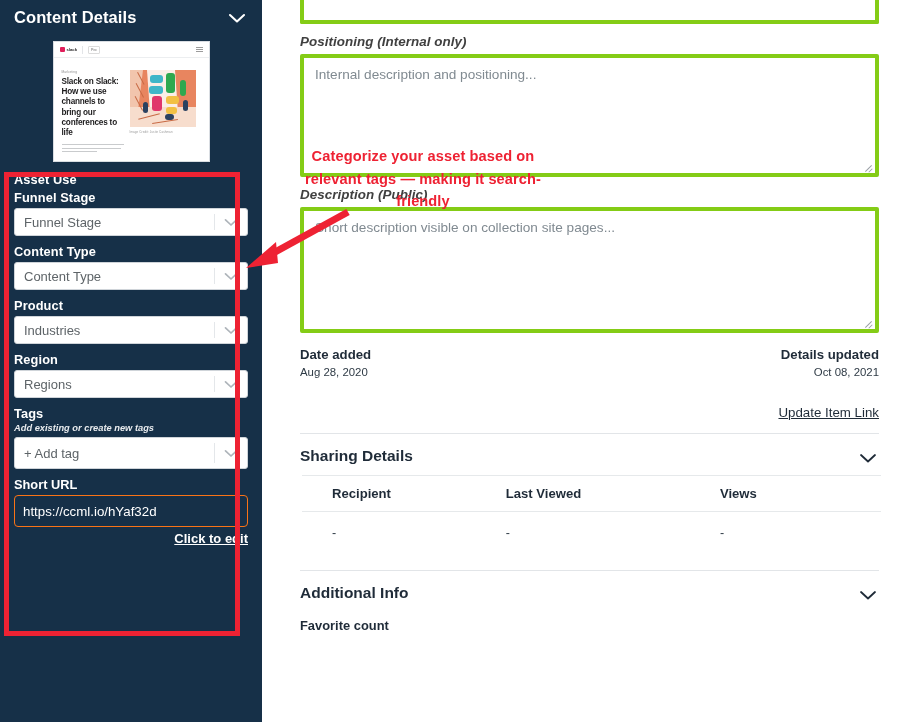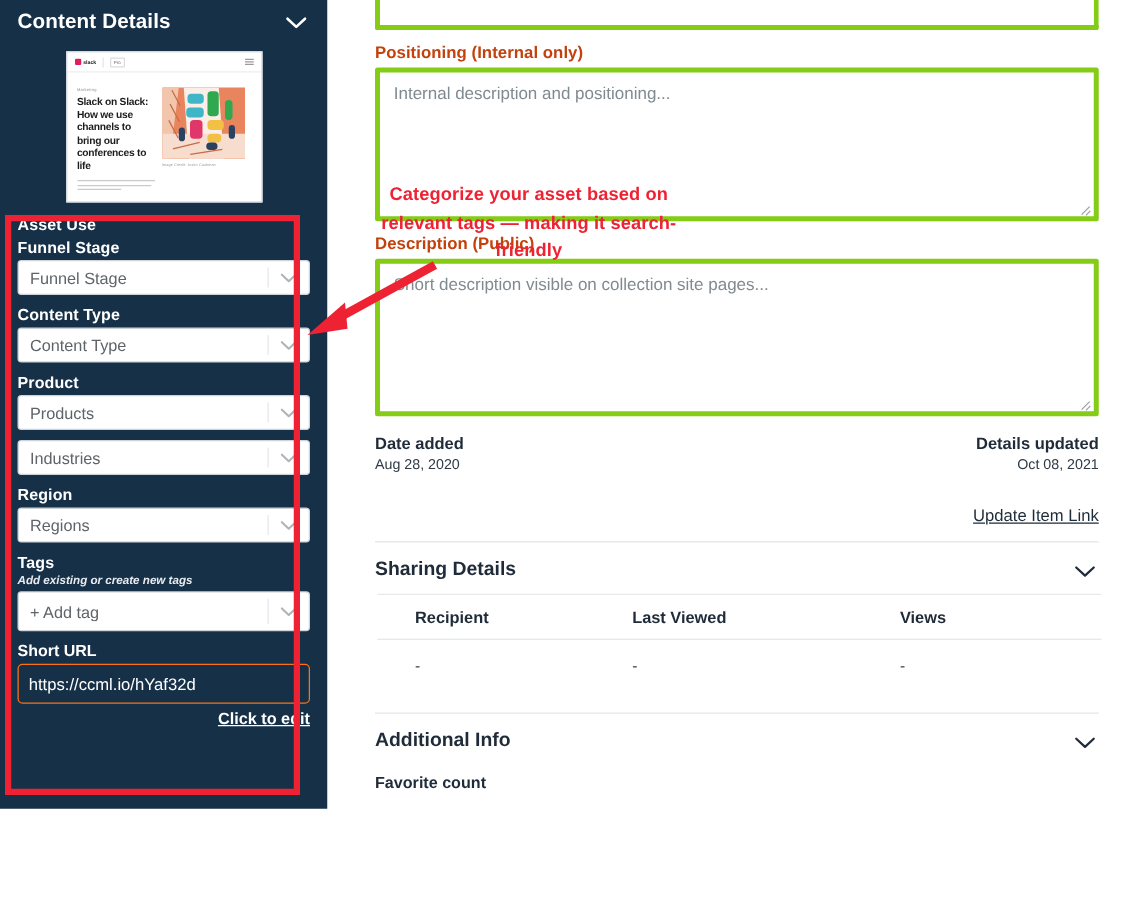--- a/index.html
+++ b/index.html
@@ -7,21 +7,21 @@
     width: 903px; height: 722px;
     font-family: "Liberation Sans", sans-serif;
     background: #ffffff;
     overflow: hidden;
   }
   #app { position: relative; width: 903px; height: 722px; }
 
   
   .sidebar {
     position: absolute; left: 0; top: 0;
-    width: 262px; height: 647px;
+    width: 262px; height: 722px;
     background: #163048;
     overflow: hidden;
   }
   .sb-header {
     display: flex; align-items: center; justify-content: space-between;
     padding: 8px 14px 6px 14px;
   }
   .sb-title {
     color: #ffffff; font-size: 16.5px; font-weight: bold;
     letter-spacing: .1px;
@@ -111,22 +111,23 @@
     position: absolute; left: 4px; top: 172px; width: 236px; height: 464px;
     border: 5px solid #ee2233; pointer-events: none; z-index: 6;
   }
 
   
   .main {
     position: absolute; left: 262px; top: 0; right: 0; bottom: 0;
     background: #ffffff; padding: 0 24px 0 38px;
   }
   .fld-label {
-    color: #c2410c; font-size: 13.4px; font-weight: bold; letter-spacing: .05px;
+    color: #404040; font-size: 13.4px; font-weight: bold; letter-spacing: .05px;
     margin: 10px 0 5px 0;
+    font-style: italic;
   }
   .ta {
     border: 4px solid #84cc16; border-radius: 2px; background: #fff;
     padding: 9px 11px; color: #808a91; font-size: 13.6px; position: relative;
   }
   .ta.cut { height: 24px; border-top: none; border-radius: 0 0 2px 2px; }
   .ta.h1 { height: 123px; }
   .ta.h2 { height: 126px; }
   .grip { position: absolute; right: 2px; bottom: 1px; width: 11px; height: 11px; }
   .grip i { position: absolute; right: 1px; background: #9aa0a6; height: 1px; transform: rotate(-45deg); }
@@ -267,29 +268,20 @@
           <span class="f-caret">
             <svg width="14" height="9" viewBox="0 0 14 9">
                 <path d="M1.5 1.8 L7 7 L12.5 1.8" stroke="#aeb4ba" stroke-width="1.7" fill="none" stroke-linecap="round" stroke-linejoin="round"></path>
               </svg>
           </span>
         </div>
       </div>
 
       <div>
         <div class="f-label">Product</div>
-        <div class="f-select">
-          <span class="f-val">Products</span>
-          <span class="f-sep"></span>
-          <span class="f-caret">
-            <svg width="14" height="9" viewBox="0 0 14 9">
-                <path d="M1.5 1.8 L7 7 L12.5 1.8" stroke="#aeb4ba" stroke-width="1.7" fill="none" stroke-linecap="round" stroke-linejoin="round"></path>
-              </svg>
-          </span>
-        </div>
       </div>
 
       <div>
         <div class="f-select">
           <span class="f-val">Industries</span>
           <span class="f-sep"></span>
           <span class="f-caret">
             <svg width="14" height="9" viewBox="0 0 14 9">
                 <path d="M1.5 1.8 L7 7 L12.5 1.8" stroke="#aeb4ba" stroke-width="1.7" fill="none" stroke-linecap="round" stroke-linejoin="round"></path>
               </svg>

